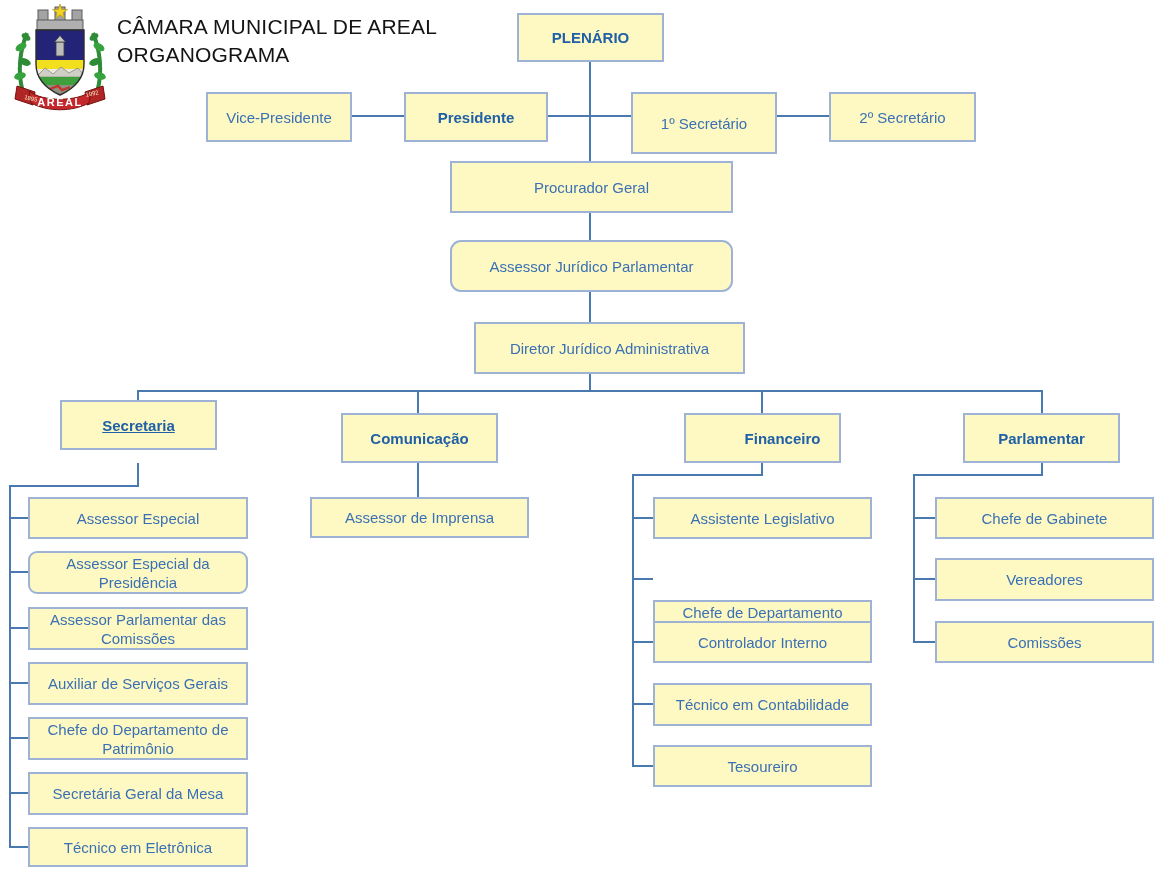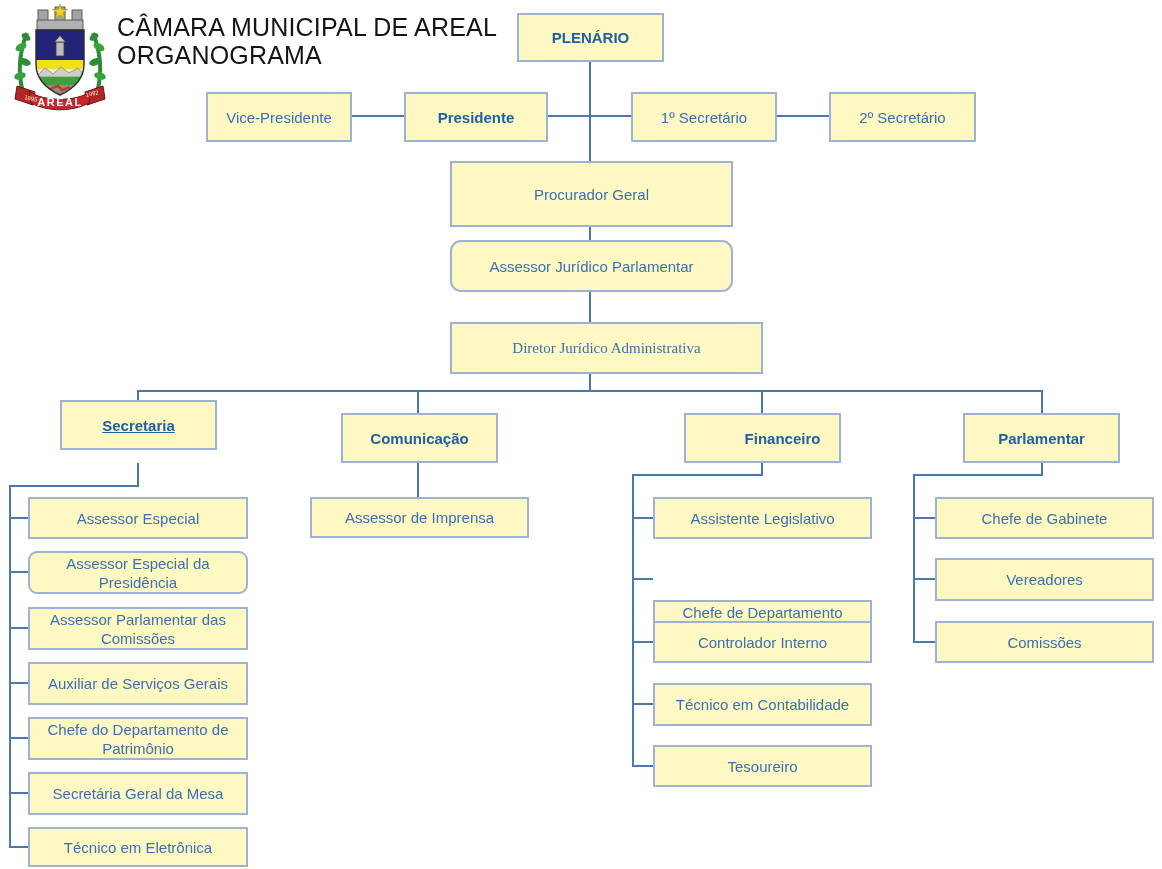--- a/index.html
+++ b/index.html
@@ -14,21 +14,21 @@
     text-align:center;color:#3a70b4;font-size:15px;line-height:19px;
     padding:2px 8px;
   }
   .box.bold{font-weight:bold;color:#2060a6;}
   .box.child{padding:2px 10px;}
   .h,.v{position:absolute;background:#4a79b0;}
   .h{height:2px;}
   .v{width:2px;}
   .titleblock{
     position:absolute;left:117px;top:13px;color:#141414;
-    font-size:25px;line-height:28px;letter-spacing:.2px;
+    font-size:21px;line-height:28px;letter-spacing:.2px;
   }
   .logo{position:absolute;left:12px;top:2px;}
 </style>
 </head>
 <body>
 
 <div class="canvas">
 
   <svg class="logo" width="96" height="110" viewBox="0 0 96 110">
 
@@ -123,26 +123,26 @@
   <div class="h" style="left:913px;top:474px;width:130px;"></div>
   <div class="v" style="left:913px;top:474px;height:169px;"></div>
   <div class="h" style="left:913px;top:517px;width:22px;"></div>
   <div class="h" style="left:913px;top:578px;width:22px;"></div>
   <div class="h" style="left:913px;top:641px;width:22px;"></div>
 
   <div class="box bold" style="left:517px;top:13px;width:147px;height:49px;">PLENÁRIO</div>
 
   <div class="box" style="left:206px;top:92px;width:146px;height:50px;">Vice-Presidente</div>
   <div class="box bold" style="left:404px;top:92px;width:144px;height:50px;">Presidente</div>
-  <div class="box" style="left:631px;top:92px;width:146px;height:50px;">1º Secretário</div>
+  <div class="box" style="left:631px;top:92px;width:146px;height:62px;">1º Secretário</div>
   <div class="box" style="left:829px;top:92px;width:147px;height:50px;">2º Secretário</div>
 
-  <div class="box" style="left:450px;top:161px;width:283px;height:66px;">Procurador Geral</div>
+  <div class="box" style="left:450px;top:161px;width:283px;height:52px;">Procurador Geral</div>
   <div class="box" style="left:450px;top:240px;width:283px;height:52px;border-radius:11px;">Assessor Jurídico Parlamentar</div>
-  <div class="box" style="left:450px;top:322px;width:313px;height:52px;font-family:Liberation Serif, serif;">Diretor Jurídico Administrativa</div>
+  <div class="box" style="left:474px;top:322px;width:271px;height:52px;">Diretor Jurídico Administrativa</div>
 
   <div class="box bold" style="left:60px;top:400px;width:157px;height:50px;text-decoration:underline;">Secretaria</div>
   <div class="box bold" style="left:341px;top:413px;width:157px;height:50px;">Comunicação</div>
   <div class="box bold" style="left:684px;top:413px;width:157px;height:50px;padding-left:48px;">Financeiro</div>
   <div class="box bold" style="left:963px;top:413px;width:157px;height:50px;">Parlamentar</div>
 
   <div class="box child" style="left:28px;top:497px;width:220px;height:42px;">Assessor Especial</div>
   <div class="box child" style="left:28px;top:551px;width:220px;height:43px;border-radius:9px;">Assessor Especial da Presidência</div>
   <div class="box child" style="left:28px;top:607px;width:220px;height:43px;">Assessor Parlamentar das Comissões</div>
   <div class="box child" style="left:28px;top:662px;width:220px;height:43px;">Auxiliar de Serviços Gerais</div>

